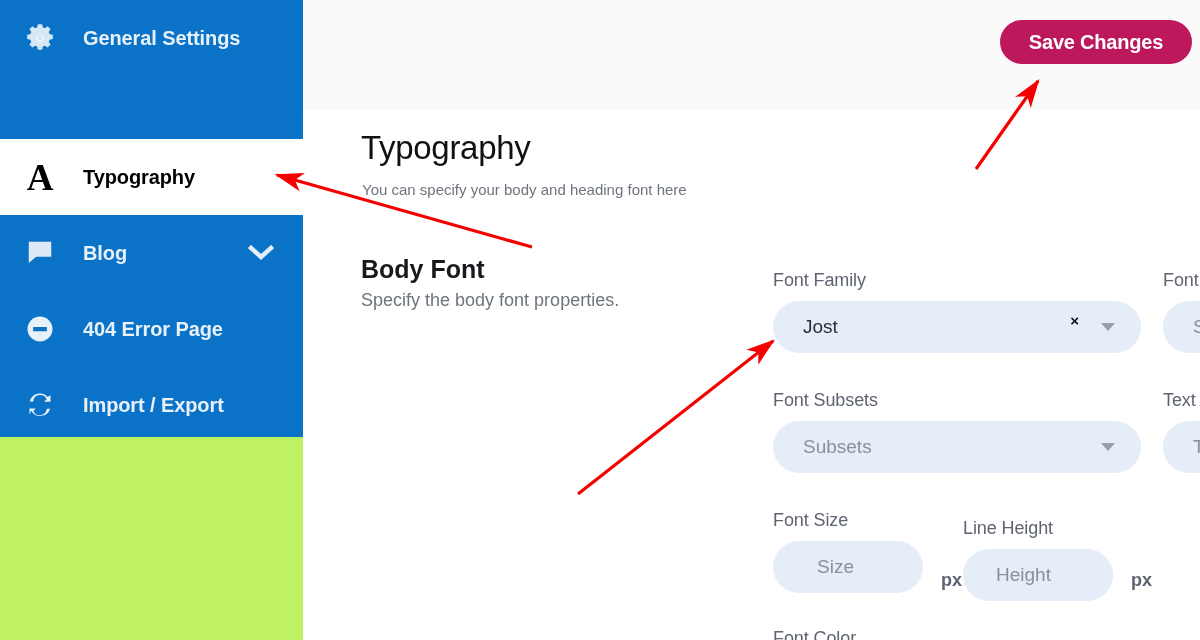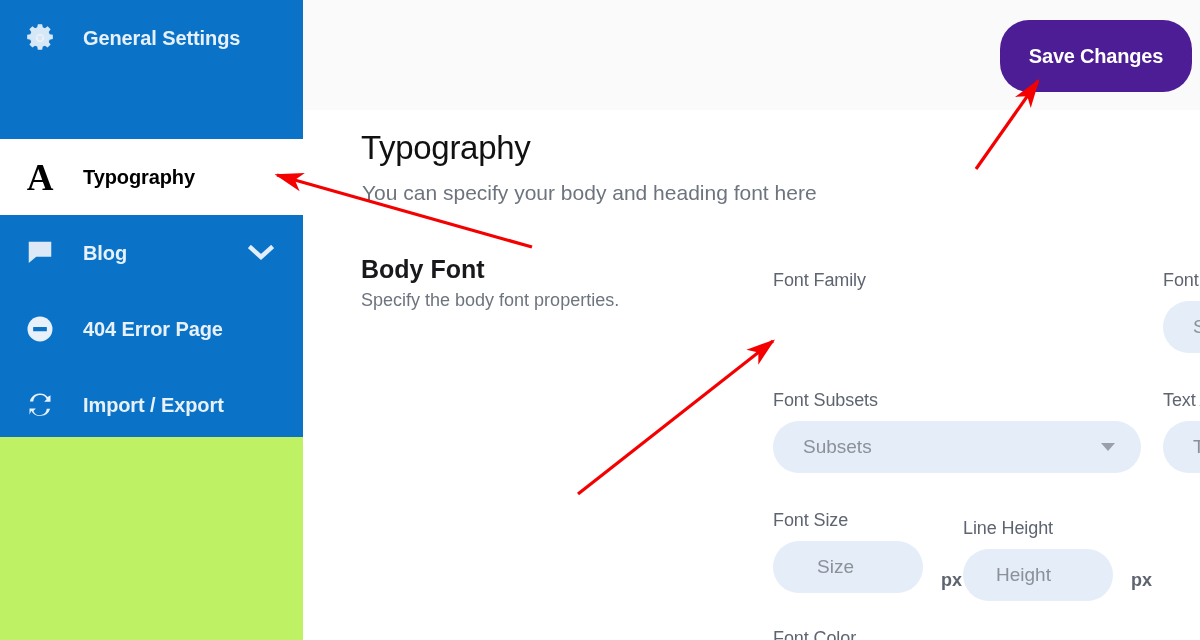--- a/index.html
+++ b/index.html
@@ -58,43 +58,43 @@
   }
 
   
   #topbar {
     position:absolute; left:303px; top:0;
     width:897px; height:110px;
     background:#fafafa;
   }
   #save-btn {
     position:absolute; left:1000px; top:20px;
-    width:192px; height:72px;
-    background:#4c1d95;
+    width:192px; height:44px;
+    background:#be185d;
     border:none; border-radius:29px;
     color:#ffffff; font-size:20px; font-weight:bold;
     font-family:"Liberation Sans", sans-serif;
     letter-spacing:-0.2px;
     cursor:pointer;
   }
 
   
   #main {
     position:absolute; left:303px; top:110px;
     width:897px; height:530px;
     background:#ffffff;
   }
   #page-title {
     position:absolute; left:58px; top:19px;
     font-size:33px; color:#111111;
     letter-spacing:-0.3px;
   }
   #page-subtitle {
     position:absolute; left:59px; top:71px;
-    font-size:21px; color:#6e747e;
+    font-size:15px; color:#6e747e;
   }
 
   #section-label {
     position:absolute; left:58px; top:145px;
     font-size:25px; font-weight:bold; color:#19191d;
   }
   #section-desc {
     position:absolute; left:58px; top:180px;
     font-size:18px; color:#6e747e;
   }
@@ -215,20 +215,25 @@
 <div id="main">
 
   <div id="page-title">Typography</div>
   <div id="page-subtitle">You can specify your body and heading font here</div>
 
   <div id="section-label">Body Font</div>
   <div id="section-desc">Specify the body font properties.</div>
 
   <div class="field" style="left:470px; top:160px; width:368px;">
     <div class="field-label">Font Family</div>
+    <div class="pill">
+      <span class="pill-text value">Jost</span>
+      <span class="pill-clear">×</span>
+      <span class="pill-caret"></span>
+    </div>
   </div>
 
   <div class="field" style="left:860px; top:160px; width:230px;">
     <div class="field-label">Font</div>
     <div class="pill">
       <span class="pill-text placeholder">S</span>
     </div>
   </div>
 
   <div class="field" style="left:470px; top:280px; width:368px;">

